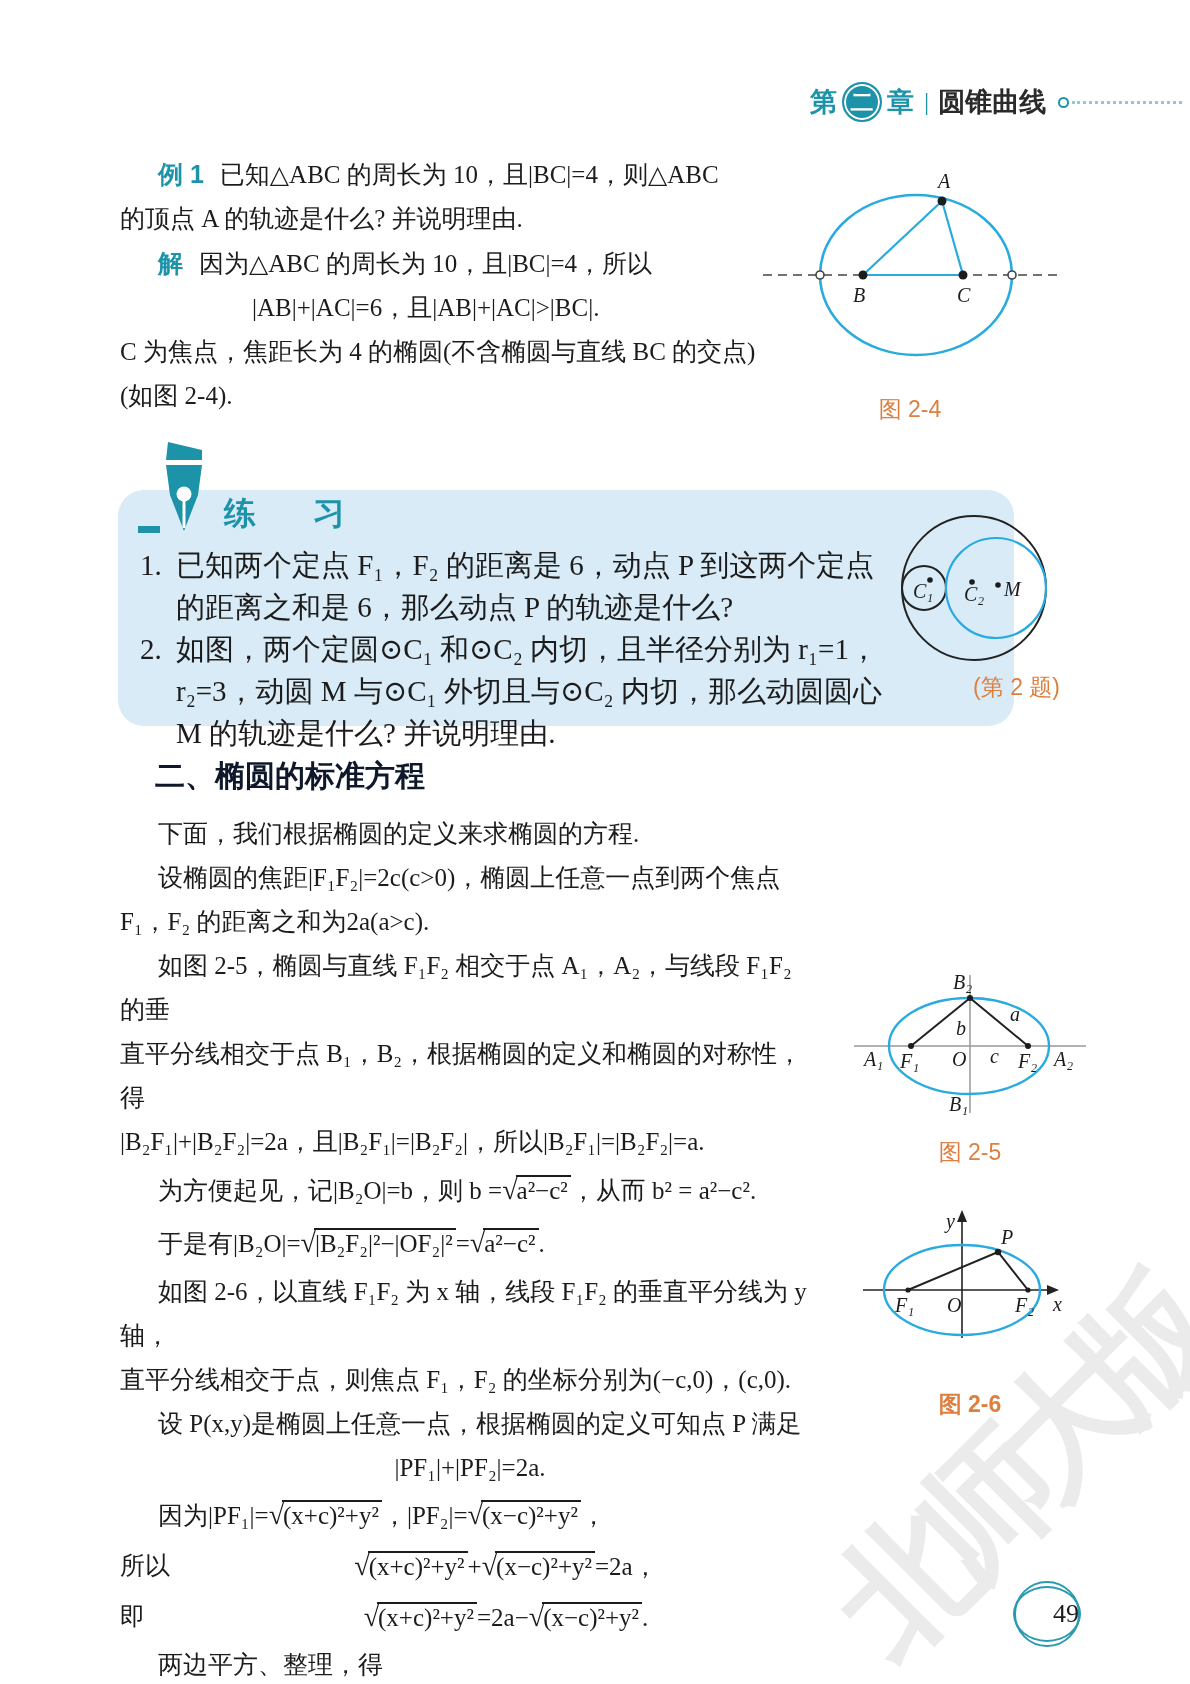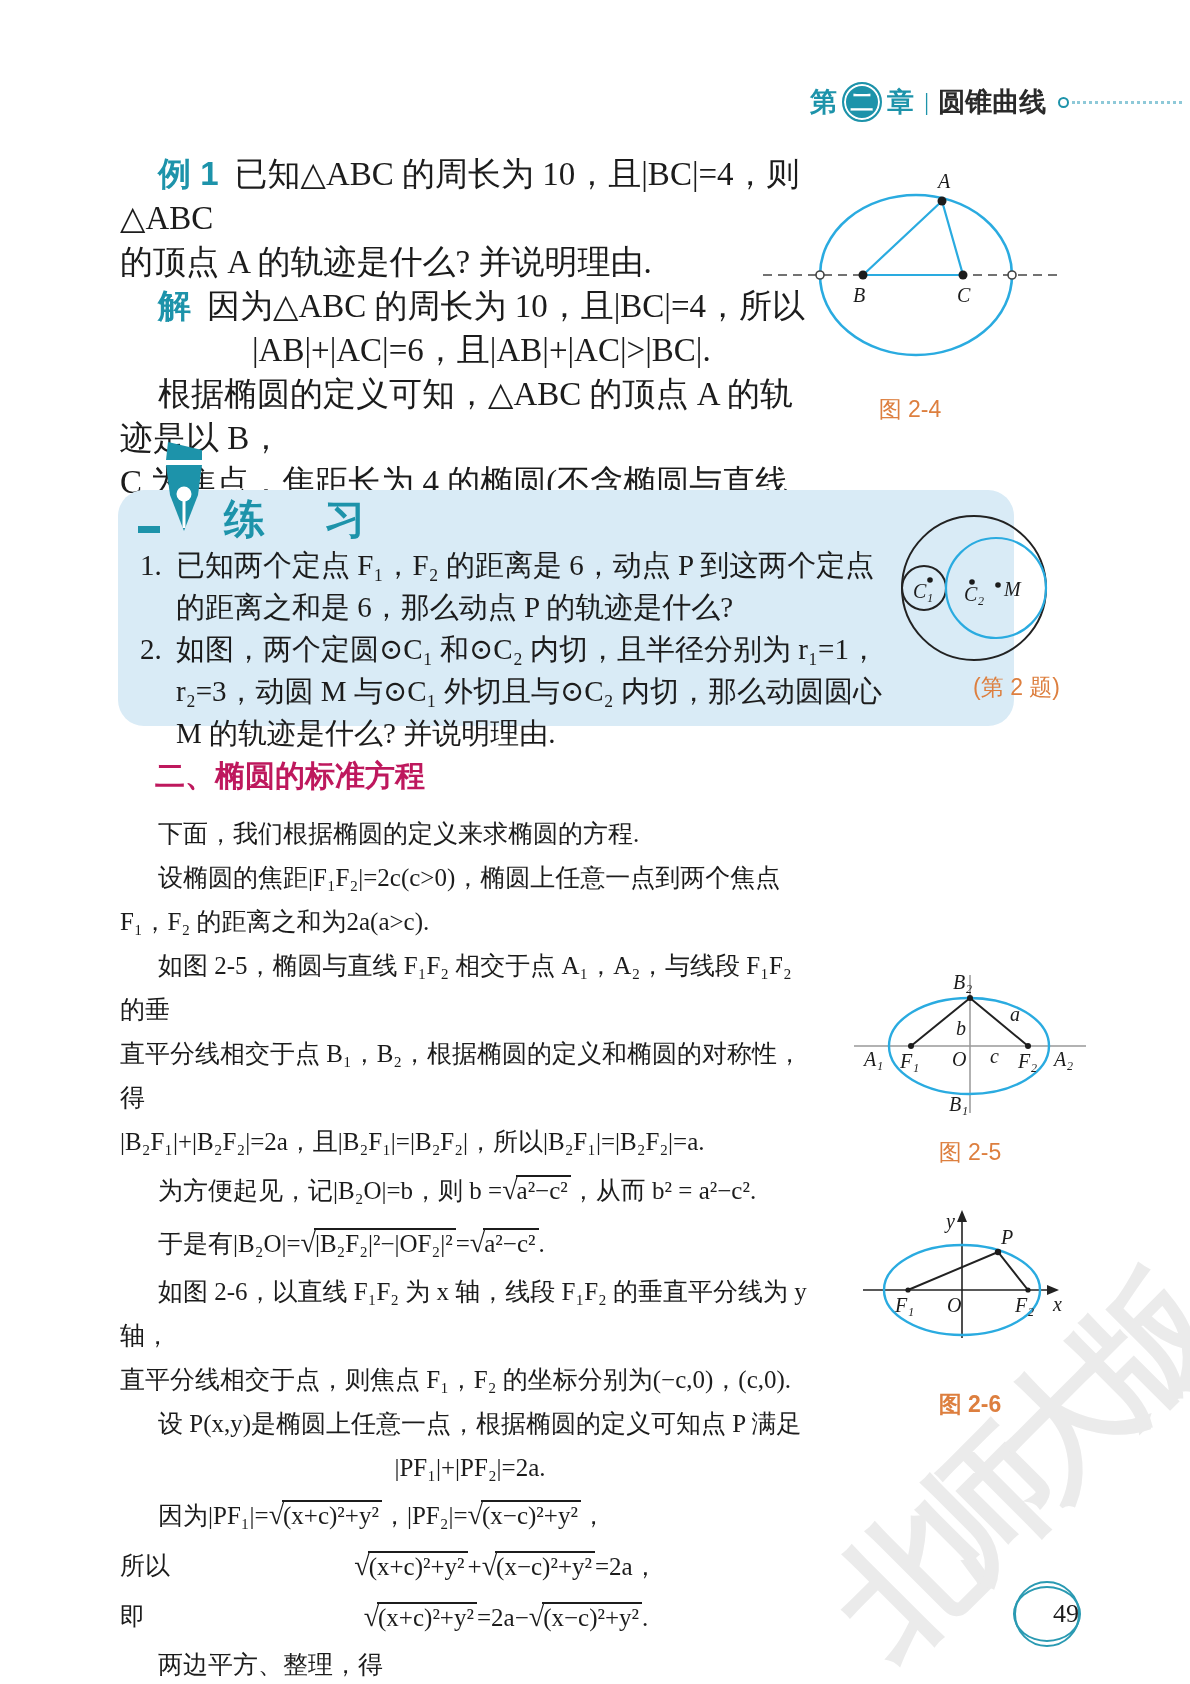--- a/index.html
+++ b/index.html
@@ -10,40 +10,40 @@
   .hdr .ch{font-family:"Liberation Sans",sans-serif;font-weight:bold;color:#1d93aa;font-size:27px;}
   .hdr .num{width:36px;height:36px;border-radius:50%;background:#1d93aa;border:2px solid #1d93aa;
             box-shadow:inset 0 0 0 2px #fff;color:#fff;display:flex;align-items:center;justify-content:center;
             font-family:"Liberation Sans",sans-serif;font-size:23px;font-weight:bold;margin:0 5px;}
   .hdr .sep{color:#1d93aa;font-size:26px;margin:0 9px 0 10px;font-weight:normal;}
   .hdr .title{font-family:"Liberation Sans",sans-serif;font-weight:bold;color:#2a2a2a;font-size:27px;}
   .hdr .dotline{flex:1;display:flex;align-items:center;margin-left:12px;}
   .hdr .oc{width:7px;height:7px;border:2px solid #1d93aa;border-radius:50%;}
   .hdr .dots{flex:1;border-top:3px dotted #8ec9d8;margin-left:3px;}
   
-  .example{position:absolute;left:120px;top:152px;width:700px;font-size:33px;line-height:44px;}
+  .example{position:absolute;left:120px;top:152px;width:700px;font-size:25px;line-height:44px;}
   .lbl{color:#1d93aa;font-family:"Liberation Sans",sans-serif;font-weight:bold;margin-right:16px;}
   .ind{text-indent:38px;}
   .find{padding-left:132px;}
   
   .figcap{color:#dd7f3f;font-family:"Liberation Sans",sans-serif;font-size:23px;text-align:center;}
   .fig24{position:absolute;left:755px;top:158px;width:310px;}
   .fig24 .figcap{margin-top:20px;}
   
   .practice{position:absolute;left:118px;top:490px;width:896px;height:236px;background:#d9ebf6;border-radius:26px;}
   .penicon{position:absolute;left:18px;top:-52px;}
   .ptitle{position:absolute;left:106px;top:2px;color:#1d93aa;font-family:"Liberation Sans",sans-serif;
-          font-weight:bold;font-size:41px;letter-spacing:24px;}
+          font-weight:bold;font-size:32px;letter-spacing:24px;}
   .pitems{position:absolute;left:22px;top:54px;width:748px;font-size:29px;line-height:42px;}
   .pitem{padding-left:36px;}
   .pitem .no{display:inline-block;width:36px;margin-left:-36px;}
   .pfig{position:absolute;left:772px;top:18px;width:170px;}
   .pfig .figcap{margin-top:-2px;text-align:right;}
   
-  .sectitle{position:absolute;left:155px;top:756px;color:#be185d;font-family:Liberation Sans, sans-serif;
+  .sectitle{position:absolute;left:155px;top:756px;color:#0f172a;font-family:Liberation Sans, sans-serif;
             font-weight:bold;font-size:30px;}
   
   .bodytext{position:absolute;left:120px;top:812px;width:700px;font-size:25px;line-height:44px;}
   .fline{line-height:52px;}
   .fline2{line-height:50px;}
   .ctr{text-align:center;}
   .flexline{display:flex;line-height:50px;}
   .flexline .word{width:72px;flex:none;}
   .flexline .fml{flex:1;text-align:center;}
   .sq{white-space:nowrap;}
@@ -89,21 +89,20 @@
 
     <div class="example">
       <div class="ind">
         <span class="lbl">例 1</span><span>已知△ABC 的周长为 10，且|BC|=4，则△ABC</span>
       </div>
       <div>的顶点 A 的轨迹是什么? 并说明理由.</div>
       <div class="ind">
         <span class="lbl">解</span><span>因为△ABC 的周长为 10，且|BC|=4，所以</span>
       </div>
       <div class="find">|AB|+|AC|=6，且|AB|+|AC|&gt;|BC|.</div>
-      <div class="ind">根据椭圆的定义可知，△ABC 的顶点 A 的轨迹是以 B，</div>
       <div>C 为焦点，焦距长为 4 的椭圆(不含椭圆与直线 BC 的交点)</div>
       <div>(如图 2-4).</div>
     </div>
 
     <div class="fig24">
       <svg width="310" height="212" viewBox="0 0 310 212">
         <line x1="8" y1="117" x2="302" y2="117" stroke="#444" stroke-width="1.6" stroke-dasharray="9 6"></line>
         <ellipse cx="161" cy="117" rx="96" ry="80" fill="none" stroke="#2aabe0" stroke-width="2.6"></ellipse>
         <polygon points="108,117 187,43 208,117" fill="none" stroke="#2aabe0" stroke-width="2.2"></polygon>
         <circle cx="65" cy="117" r="4" fill="#fff" stroke="#444" stroke-width="1.6"></circle>

